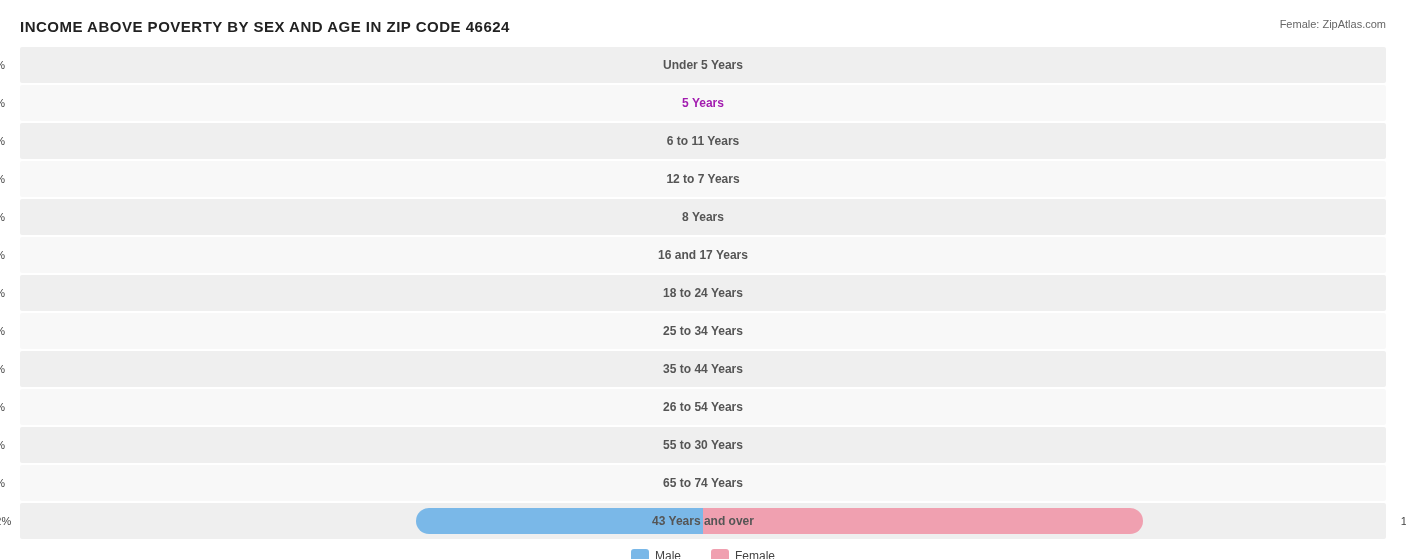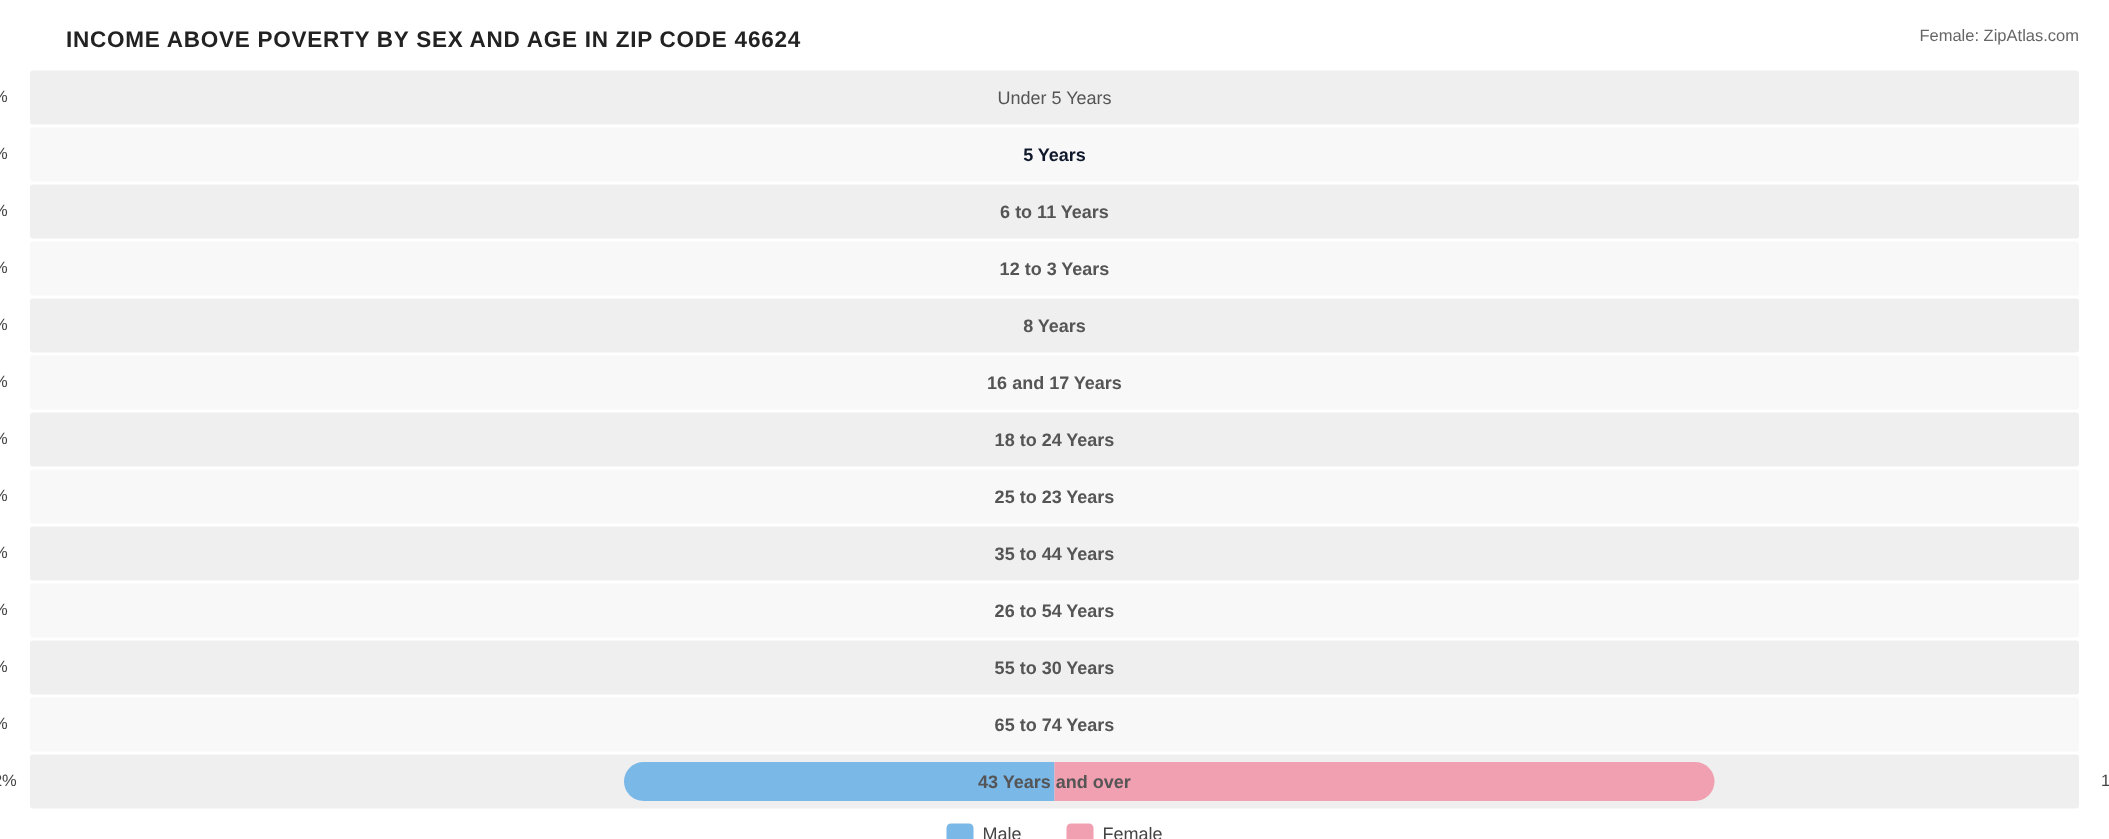--- a/index.html
+++ b/index.html
@@ -19,21 +19,20 @@
       justify-content: space-between;
       align-items: flex-start;
       margin-bottom: 12px;
     }
     .chart-title {
       font-size: 15px;
       font-weight: bold;
       color: #222;
       text-transform: uppercase;
       letter-spacing: 0.5px;
-      margin-left: 24px;
     }
     .chart-source {
       font-size: 11px;
       color: #666;
     }
     .chart-area {
       width: 100%;
       position: relative;
     }
     .legend {
@@ -64,51 +63,51 @@
     <div class="chart-title">INCOME ABOVE POVERTY BY SEX AND AGE IN ZIP CODE 46624</div>
     <div class="chart-source">Female: ZipAtlas.com</div>
   </div>
 
   <div class="chart-area" id="chart-area">
   <div style="display: flex; align-items: center; width: 100%; height: 36px; position: relative; margin-bottom: 2px; background: rgb(239, 239, 239); border-radius: 2px;">
         <div style="display: flex; align-items: center; justify-content: flex-end; width: 50%; height: 100%; position: relative;">
           <span style="position: absolute; left: -40px; font-size: 11px; color: rgb(68, 68, 68); white-space: nowrap; top: 50%; transform: translateY(-50%);">0.0%</span>
           <div style="height: 26px; width: 0px; background: rgb(122, 184, 232); border-radius: 13px 0px 0px 13px; position: relative;"></div>
         </div>
-        <div style="position: absolute; left: 50%; transform: translateX(-50%); z-index: 10; white-space: nowrap; font-size: 12px; font-weight: 400; color: rgb(85, 85, 85); pointer-events: none; text-align: center;">Under 5 Years</div>
-        <div style="display: flex; align-items: center; justify-content: flex-start; width: 50%; height: 100%; position: relative;">
-          <div style="height: 26px; width: 0px; background: rgb(240, 160, 176); border-radius: 0px 13px 13px 0px; position: relative;"></div>
-        </div>
-      </div>
-      <div style="display: flex; align-items: center; width: 100%; height: 36px; position: relative; margin-bottom: 2px; background: rgb(248, 248, 248); border-radius: 2px;">
-        <div style="display: flex; align-items: center; justify-content: flex-end; width: 50%; height: 100%; position: relative;">
-          <span style="position: absolute; left: -40px; font-size: 11px; color: rgb(68, 68, 68); white-space: nowrap; top: 50%; transform: translateY(-50%);">0.0%</span>
-          <div style="height: 26px; width: 0px; background: rgb(122, 184, 232); border-radius: 13px 0px 0px 13px; position: relative;"></div>
-        </div>
-        <div style="position: absolute; left: 50%; transform: translateX(-50%); z-index: 10; white-space: nowrap; font-size: 12px; font-weight: 600; color: #0f172a; pointer-events: none; text-align: center;">5 Years</div>
+        <div style="position: absolute; left: 50%; transform: translateX(-50%); z-index: 10; white-space: nowrap; font-size: 12px; font-weight: 700; color: rgb(85, 85, 85); pointer-events: none; text-align: center;">Under 5 Years</div>
+        <div style="display: flex; align-items: center; justify-content: flex-start; width: 50%; height: 100%; position: relative;">
+          <div style="height: 26px; width: 0px; background: rgb(240, 160, 176); border-radius: 0px 13px 13px 0px; position: relative;"></div>
+        </div>
+      </div>
+      <div style="display: flex; align-items: center; width: 100%; height: 36px; position: relative; margin-bottom: 2px; background: rgb(248, 248, 248); border-radius: 2px;">
+        <div style="display: flex; align-items: center; justify-content: flex-end; width: 50%; height: 100%; position: relative;">
+          <span style="position: absolute; left: -40px; font-size: 11px; color: rgb(68, 68, 68); white-space: nowrap; top: 50%; transform: translateY(-50%);">0.0%</span>
+          <div style="height: 26px; width: 0px; background: rgb(122, 184, 232); border-radius: 13px 0px 0px 13px; position: relative;"></div>
+        </div>
+        <div style="position: absolute; left: 50%; transform: translateX(-50%); z-index: 10; white-space: nowrap; font-size: 12px; font-weight: 600; color: #a21caf; pointer-events: none; text-align: center;">5 Years</div>
         <div style="display: flex; align-items: center; justify-content: flex-start; width: 50%; height: 100%; position: relative;">
           <div style="height: 26px; width: 0px; background: rgb(240, 160, 176); border-radius: 0px 13px 13px 0px; position: relative;"></div>
         </div>
       </div>
       <div style="display: flex; align-items: center; width: 100%; height: 36px; position: relative; margin-bottom: 2px; background: rgb(239, 239, 239); border-radius: 2px;">
         <div style="display: flex; align-items: center; justify-content: flex-end; width: 50%; height: 100%; position: relative;">
           <span style="position: absolute; left: -40px; font-size: 11px; color: rgb(68, 68, 68); white-space: nowrap; top: 50%; transform: translateY(-50%);">0.0%</span>
           <div style="height: 26px; width: 0px; background: rgb(122, 184, 232); border-radius: 13px 0px 0px 13px; position: relative;"></div>
         </div>
         <div style="position: absolute; left: 50%; transform: translateX(-50%); z-index: 10; white-space: nowrap; font-size: 12px; font-weight: 600; color: rgb(85, 85, 85); pointer-events: none; text-align: center;">6 to 11 Years</div>
         <div style="display: flex; align-items: center; justify-content: flex-start; width: 50%; height: 100%; position: relative;">
           <div style="height: 26px; width: 0px; background: rgb(240, 160, 176); border-radius: 0px 13px 13px 0px; position: relative;"></div>
         </div>
       </div>
       <div style="display: flex; align-items: center; width: 100%; height: 36px; position: relative; margin-bottom: 2px; background: rgb(248, 248, 248); border-radius: 2px;">
         <div style="display: flex; align-items: center; justify-content: flex-end; width: 50%; height: 100%; position: relative;">
           <span style="position: absolute; left: -40px; font-size: 11px; color: rgb(68, 68, 68); white-space: nowrap; top: 50%; transform: translateY(-50%);">0.0%</span>
           <div style="height: 26px; width: 0px; background: rgb(122, 184, 232); border-radius: 13px 0px 0px 13px; position: relative;"></div>
         </div>
-        <div style="position: absolute; left: 50%; transform: translateX(-50%); z-index: 10; white-space: nowrap; font-size: 12px; font-weight: 600; color: rgb(85, 85, 85); pointer-events: none; text-align: center;">12 to 3 Years</div>
+        <div style="position: absolute; left: 50%; transform: translateX(-50%); z-index: 10; white-space: nowrap; font-size: 12px; font-weight: 600; color: rgb(85, 85, 85); pointer-events: none; text-align: center;">12 to 7 Years</div>
         <div style="display: flex; align-items: center; justify-content: flex-start; width: 50%; height: 100%; position: relative;">
           <div style="height: 26px; width: 0px; background: rgb(240, 160, 176); border-radius: 0px 13px 13px 0px; position: relative;"></div>
         </div>
       </div>
       <div style="display: flex; align-items: center; width: 100%; height: 36px; position: relative; margin-bottom: 2px; background: rgb(239, 239, 239); border-radius: 2px;">
         <div style="display: flex; align-items: center; justify-content: flex-end; width: 50%; height: 100%; position: relative;">
           <span style="position: absolute; left: -40px; font-size: 11px; color: rgb(68, 68, 68); white-space: nowrap; top: 50%; transform: translateY(-50%);">0.0%</span>
           <div style="height: 26px; width: 0px; background: rgb(122, 184, 232); border-radius: 13px 0px 0px 13px; position: relative;"></div>
         </div>
         <div style="position: absolute; left: 50%; transform: translateX(-50%); z-index: 10; white-space: nowrap; font-size: 12px; font-weight: 600; color: rgb(85, 85, 85); pointer-events: none; text-align: center;">8 Years</div>
@@ -134,21 +133,21 @@
         <div style="position: absolute; left: 50%; transform: translateX(-50%); z-index: 10; white-space: nowrap; font-size: 12px; font-weight: 600; color: rgb(85, 85, 85); pointer-events: none; text-align: center;">18 to 24 Years</div>
         <div style="display: flex; align-items: center; justify-content: flex-start; width: 50%; height: 100%; position: relative;">
           <div style="height: 26px; width: 0px; background: rgb(240, 160, 176); border-radius: 0px 13px 13px 0px; position: relative;"></div>
         </div>
       </div>
       <div style="display: flex; align-items: center; width: 100%; height: 36px; position: relative; margin-bottom: 2px; background: rgb(248, 248, 248); border-radius: 2px;">
         <div style="display: flex; align-items: center; justify-content: flex-end; width: 50%; height: 100%; position: relative;">
           <span style="position: absolute; left: -40px; font-size: 11px; color: rgb(68, 68, 68); white-space: nowrap; top: 50%; transform: translateY(-50%);">0.0%</span>
           <div style="height: 26px; width: 0px; background: rgb(122, 184, 232); border-radius: 13px 0px 0px 13px; position: relative;"></div>
         </div>
-        <div style="position: absolute; left: 50%; transform: translateX(-50%); z-index: 10; white-space: nowrap; font-size: 12px; font-weight: 600; color: rgb(85, 85, 85); pointer-events: none; text-align: center;">25 to 23 Years</div>
+        <div style="position: absolute; left: 50%; transform: translateX(-50%); z-index: 10; white-space: nowrap; font-size: 12px; font-weight: 600; color: rgb(85, 85, 85); pointer-events: none; text-align: center;">25 to 34 Years</div>
         <div style="display: flex; align-items: center; justify-content: flex-start; width: 50%; height: 100%; position: relative;">
           <div style="height: 26px; width: 0px; background: rgb(240, 160, 176); border-radius: 0px 13px 13px 0px; position: relative;"></div>
         </div>
       </div>
       <div style="display: flex; align-items: center; width: 100%; height: 36px; position: relative; margin-bottom: 2px; background: rgb(239, 239, 239); border-radius: 2px;">
         <div style="display: flex; align-items: center; justify-content: flex-end; width: 50%; height: 100%; position: relative;">
           <span style="position: absolute; left: -40px; font-size: 11px; color: rgb(68, 68, 68); white-space: nowrap; top: 50%; transform: translateY(-50%);">0.0%</span>
           <div style="height: 26px; width: 0px; background: rgb(122, 184, 232); border-radius: 13px 0px 0px 13px; position: relative;"></div>
         </div>
         <div style="position: absolute; left: 50%; transform: translateX(-50%); z-index: 10; white-space: nowrap; font-size: 12px; font-weight: 600; color: rgb(85, 85, 85); pointer-events: none; text-align: center;">35 to 44 Years</div>

